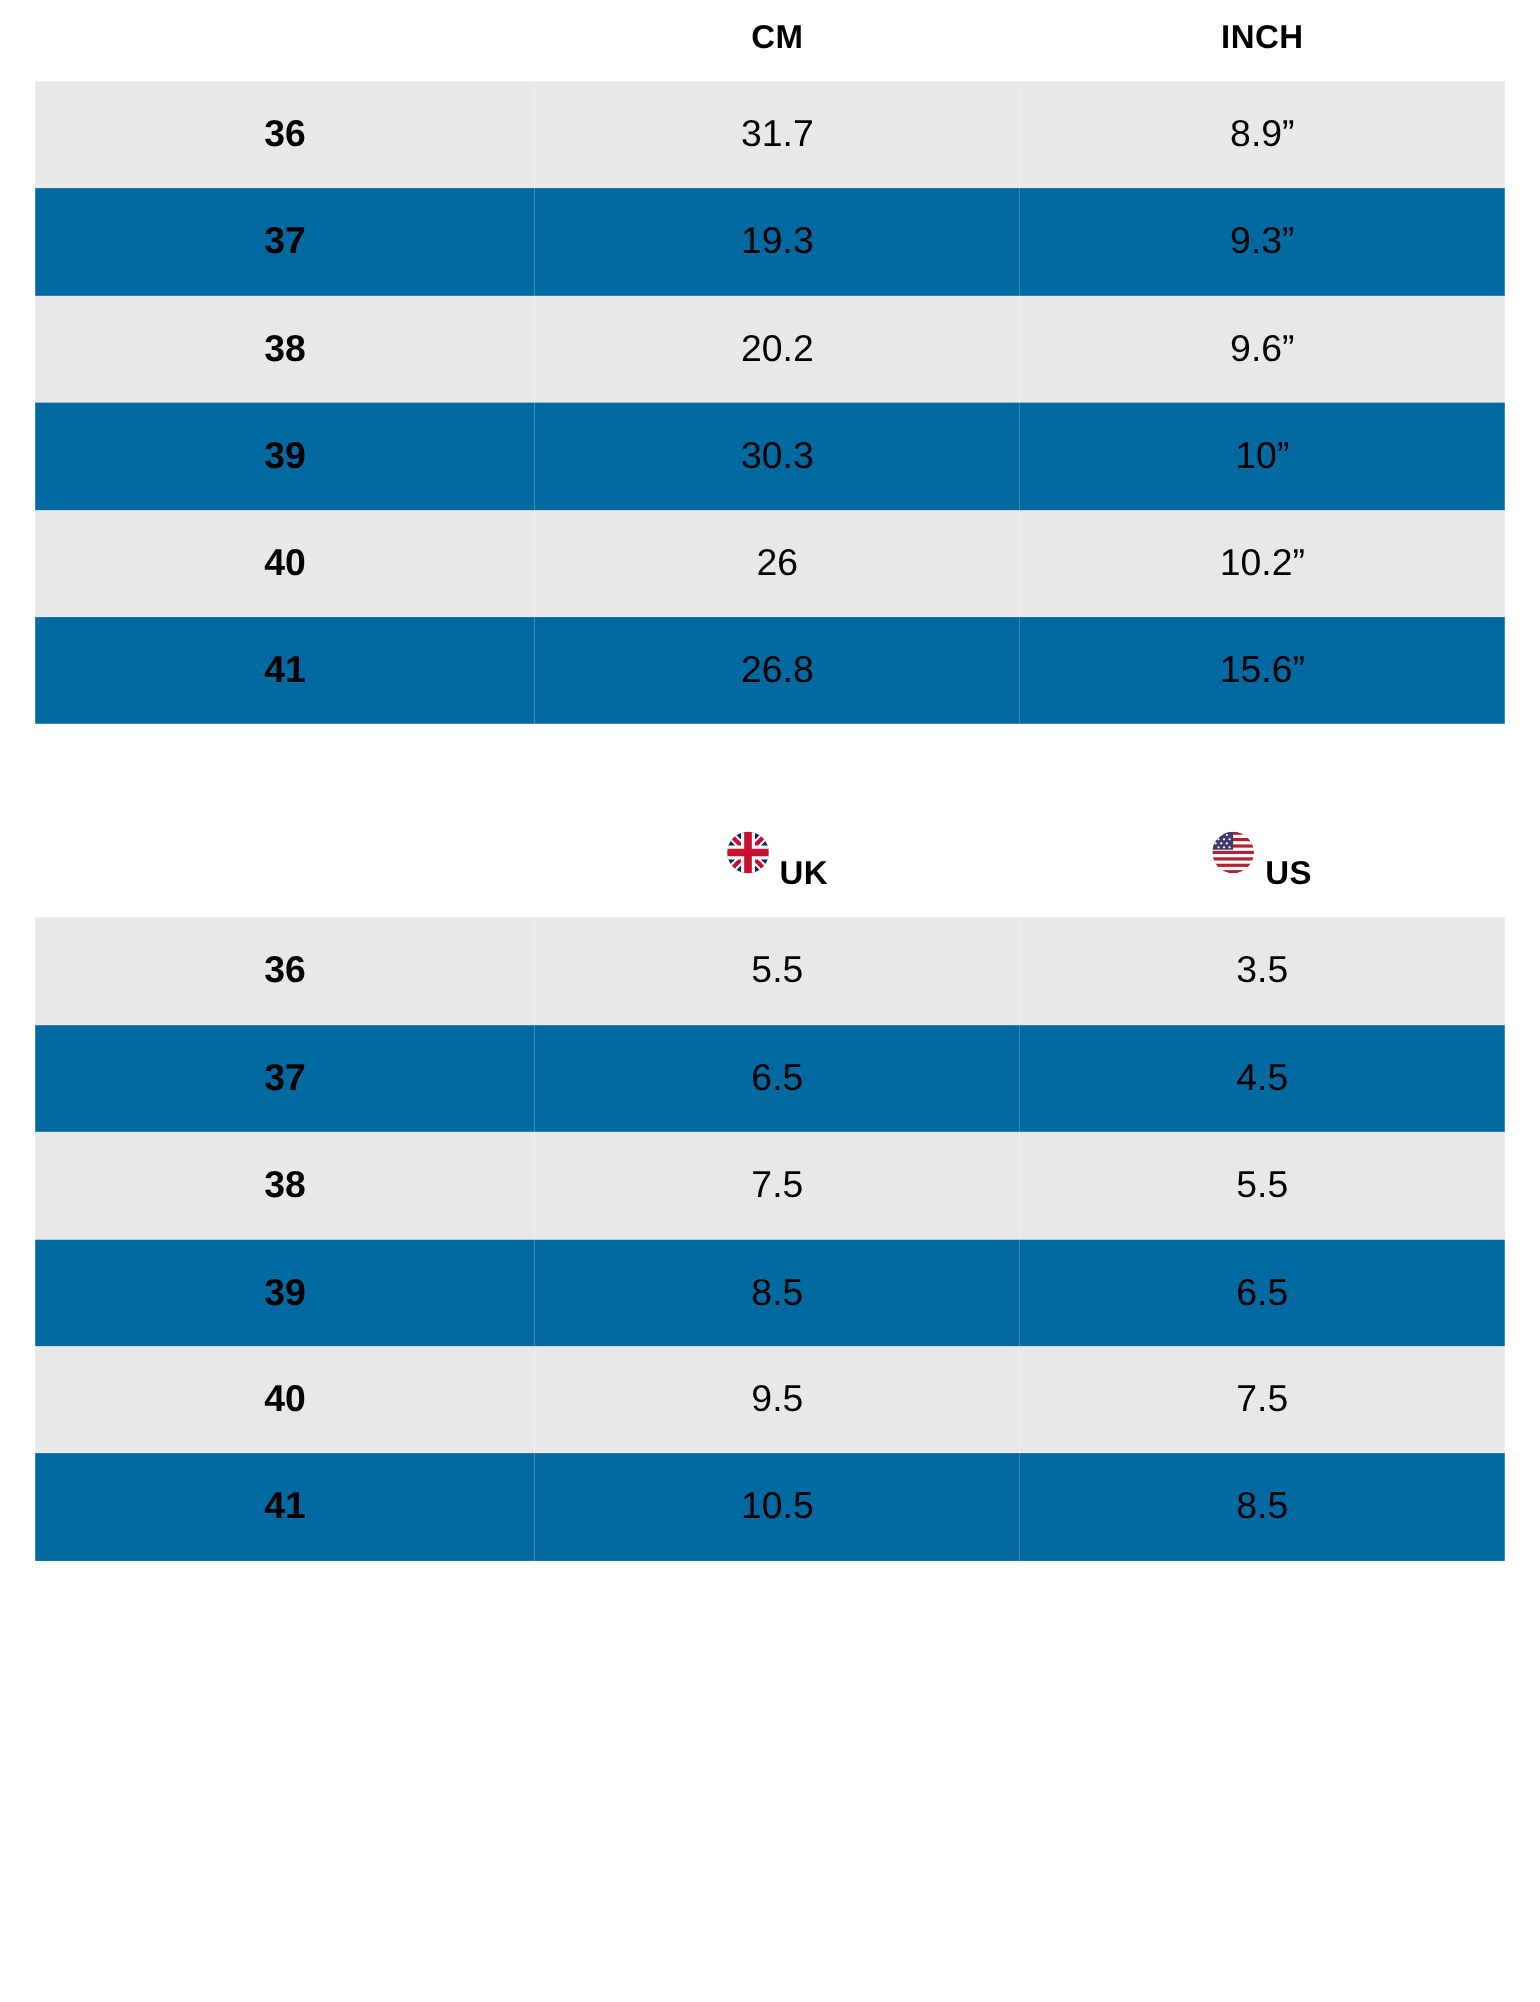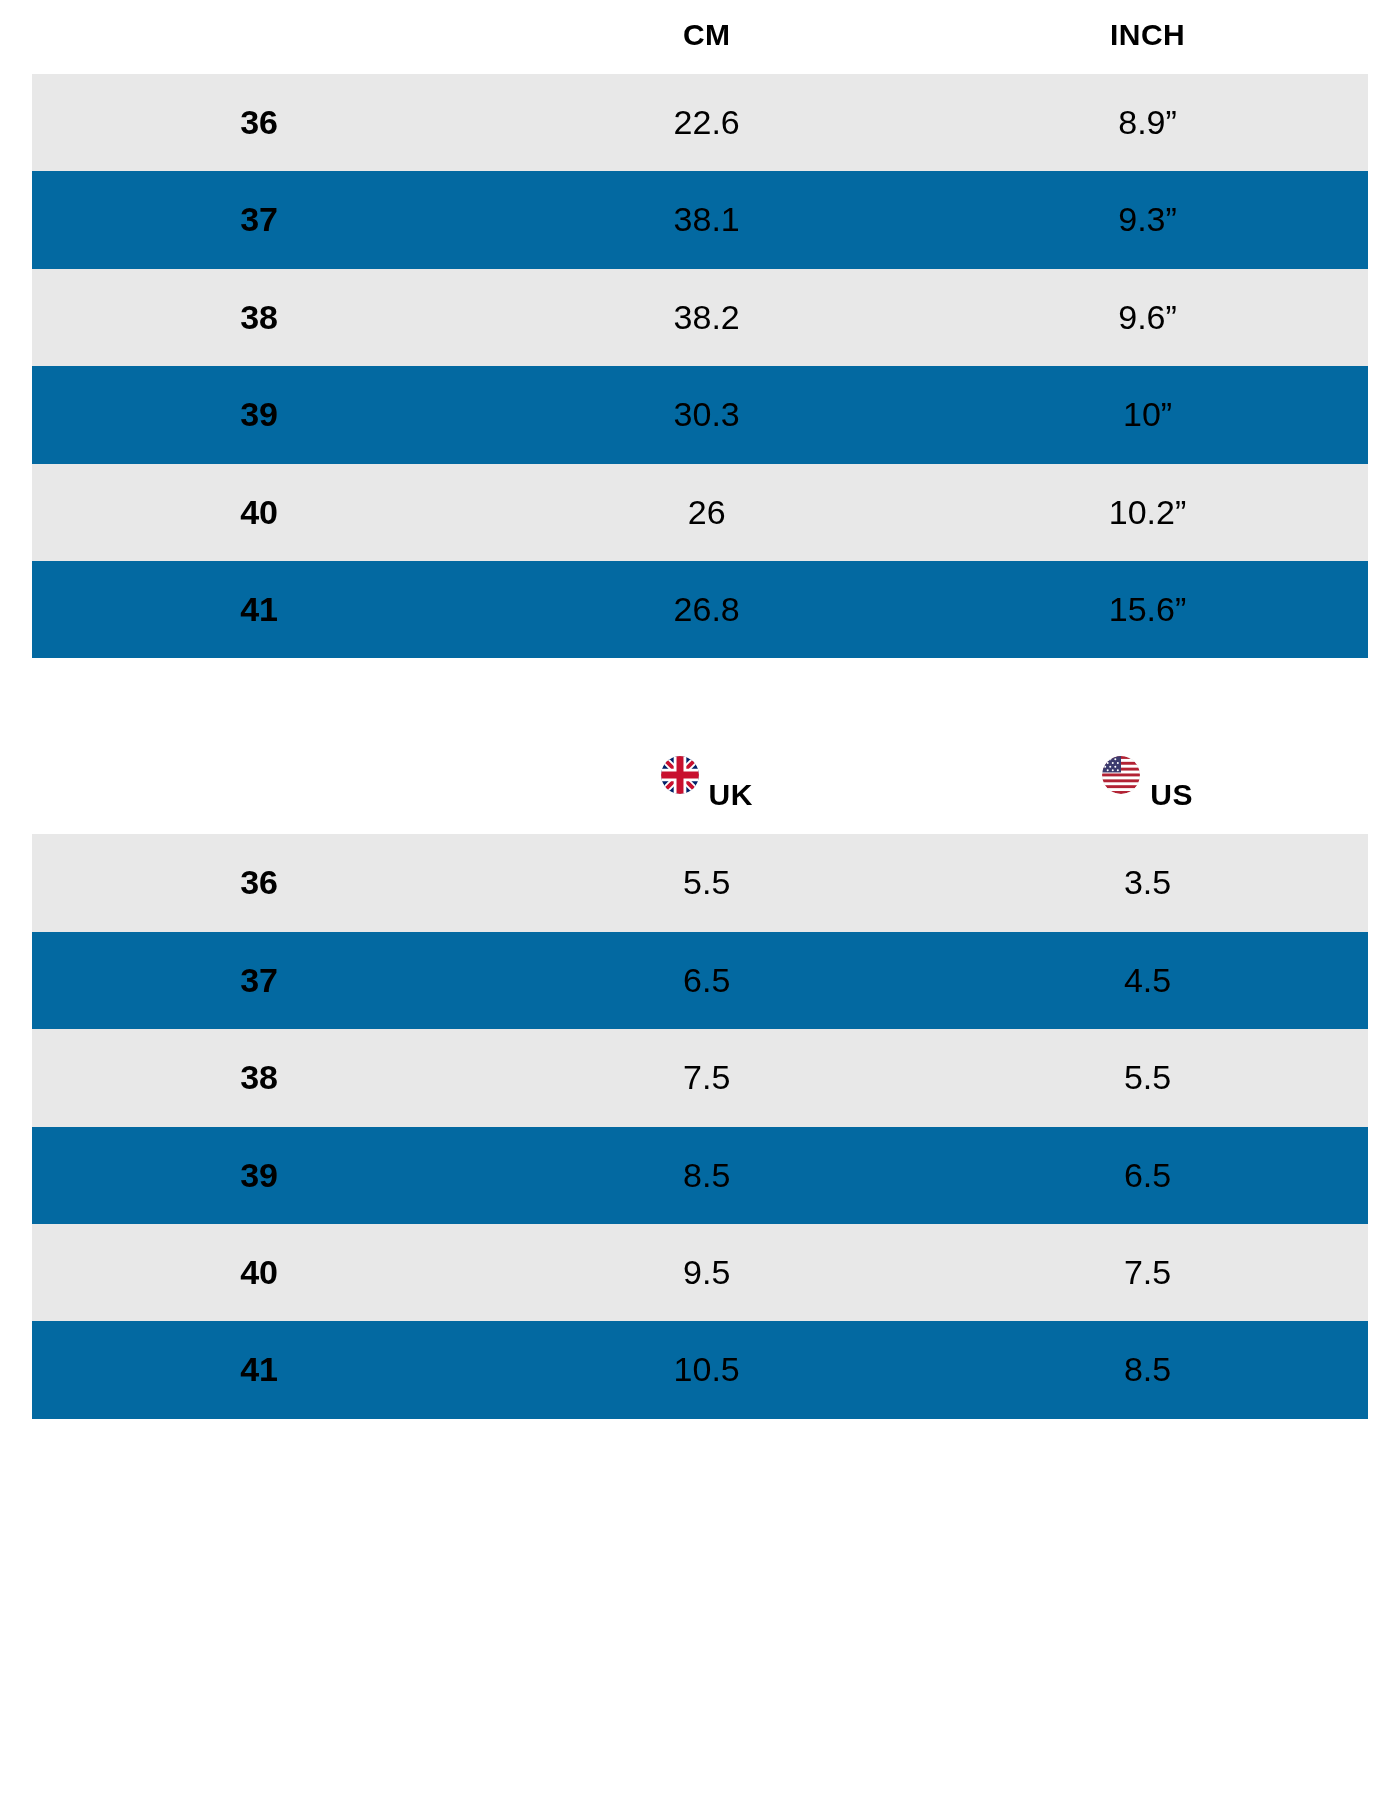--- a/index.html
+++ b/index.html
@@ -97,31 +97,31 @@
     <thead>
       <tr>
         <th class="blank"></th>
         <th>CM</th>
         <th>INCH</th>
       </tr>
     </thead>
     <tbody>
       <tr class="shade">
         <td class="sizecol">36</td>
-        <td>22.6</td>
+        <td>31.7</td>
         <td>8.9”</td>
       </tr>
       <tr class="plain">
         <td class="sizecol">37</td>
-        <td>38.1</td>
+        <td>19.3</td>
         <td>9.3”</td>
       </tr>
       <tr class="shade">
         <td class="sizecol">38</td>
-        <td>38.2</td>
+        <td>20.2</td>
         <td>9.6”</td>
       </tr>
       <tr class="plain">
         <td class="sizecol">39</td>
         <td>30.3</td>
         <td>10”</td>
       </tr>
       <tr class="shade">
         <td class="sizecol">40</td>
         <td>26</td>

